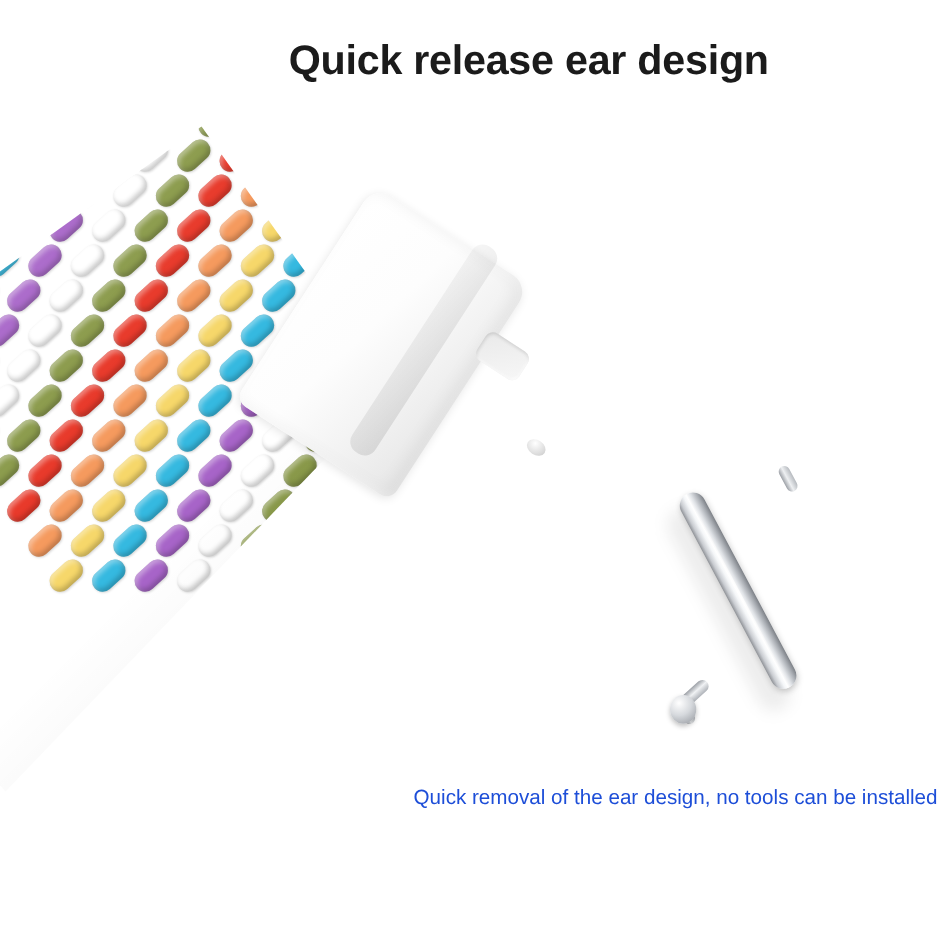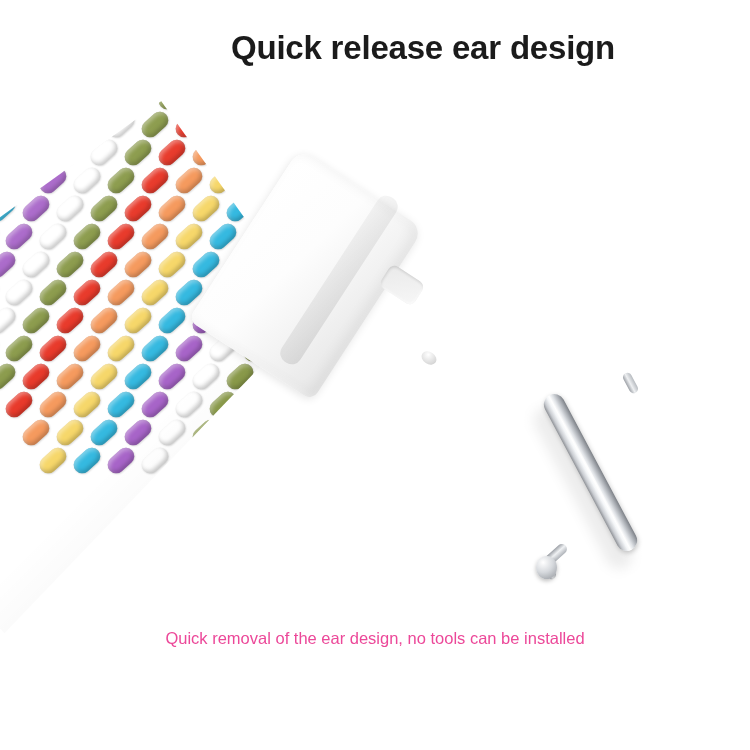--- a/index.html
+++ b/index.html
@@ -41,24 +41,24 @@
     font-size: 16.5px;
     font-weight: 400;
     color: #2a2a2a;
     line-height: 25px;
   }
   #caption {
     position: absolute;
     left: 0;
     top: 626px;
     width: 750px;
-    text-align: center;
+    text-align: right;
     font-size: 16.5px;
     font-weight: 400;
-    color: #ec4899;
+    color: #1d4ed8;
     line-height: 24px;
     white-space: nowrap;
   }
 
   
   #photo {
     position: absolute;
     left: 0;
     top: 150px;
     width: 750px;

